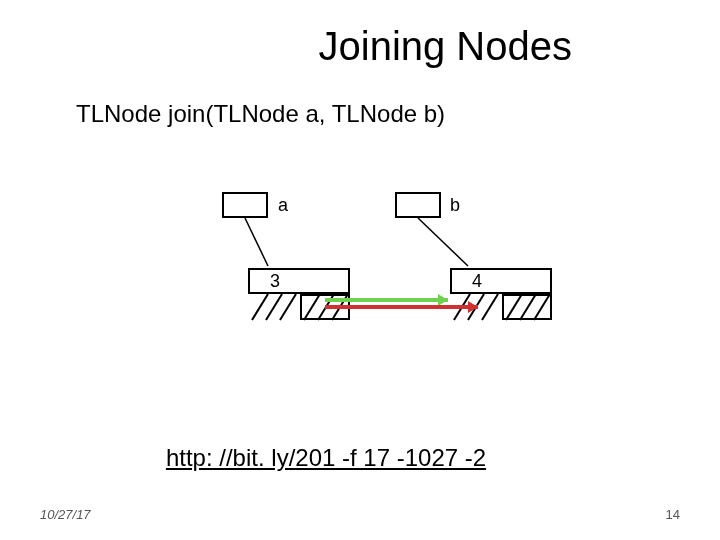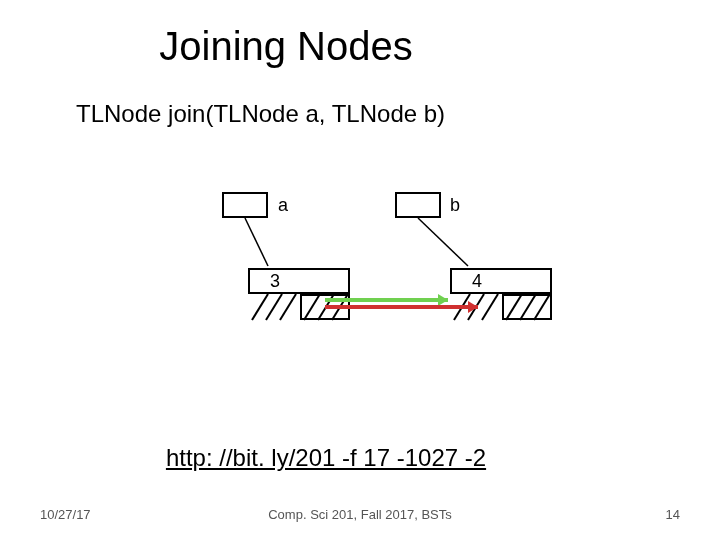--- a/index.html
+++ b/index.html
@@ -1,39 +1,39 @@
 <!DOCTYPE html>
 <html><head>
 <meta charset="utf-8">
 <style>
   * { box-sizing: border-box; margin: 0; padding: 0; }
   html, body { width: 720px; height: 540px; background: #fff; font-family: Arial, Helvetica, sans-serif; color: #000; }
   .slide { position: relative; width: 720px; height: 540px; }
-  .title { position: absolute; top: 24px; left: 0; width: 572px; text-align: center; font-size: 40px; font-weight: 400; }
+  .title { position: absolute; top: 24px; left: 0; width: 572px; text-align: right; font-size: 40px; font-weight: 400; }
   .body1 { position: absolute; top: 100px; left: 40px; font-size: 24px; margin-left: 36px; }
   .body2 { position: absolute; top: 132px; left: 40px; font-size: 24px; }
 
   
   .node-a-box { position: absolute; left: 222px; top: 192px; width: 46px; height: 26px; border: 2px solid #000; background: #fff; }
   .label-a { position: absolute; left: 278px; top: 195px; font-size: 18px; }
   .node-b-box { position: absolute; left: 395px; top: 192px; width: 46px; height: 26px; border: 2px solid #000; background: #fff; }
   .label-b { position: absolute; left: 450px; top: 195px; font-size: 18px; }
 
   .node3 { position: absolute; left: 248px; top: 268px; width: 102px; height: 26px; border: 2px solid #000; background: #fff; }
   .node3 .val { position: absolute; left: 0; top: 0; width: 50px; height: 22px; line-height: 22px; text-align: center; font-size: 18px; }
   .node3-ptr { position: absolute; left: 300px; top: 294px; width: 50px; height: 26px; border: 2px solid #000; background: #fff; }
 
   .node4 { position: absolute; left: 450px; top: 268px; width: 102px; height: 26px; border: 2px solid #000; background: #fff; }
   .node4 .val { position: absolute; left: 0; top: 0; width: 50px; height: 22px; line-height: 22px; text-align: center; font-size: 18px; }
   .node4-ptr { position: absolute; left: 502px; top: 294px; width: 50px; height: 26px; border: 2px solid #000; background: #fff; }
 
   .svg-layer { position: absolute; left: 0; top: 0; width: 720px; height: 540px; pointer-events: none; }
 
   .link { position: absolute; top: 444px; left: 0; width: 652px; text-align: center; font-size: 24px; text-decoration: underline; }
-  .footer-date { position: absolute; left: 40px; bottom: 18px; font-size: 13px; color: #555; }
+  .footer-date { position: absolute; left: 40px; bottom: 18px; font-size: 13px; color: #555; font-style: italic; }
   .footer-mid { position: absolute; left: 0; bottom: 18px; width: 720px; text-align: center; font-size: 13px; color: #555; }
   .footer-page { position: absolute; right: 40px; bottom: 18px; font-size: 13px; color: #555; }
 </style>
 </head>
 <body>
 
 <div class="slide">
 
   <div class="title">Joining Nodes</div>
 
@@ -81,16 +81,15 @@
     <line x1="325" y1="300" x2="448" y2="300" stroke="#70d050" stroke-width="4"></line>
     <polygon points="448,300 438,294 438,306" fill="#70d050"></polygon>
 
     <line x1="325" y1="307" x2="478" y2="307" stroke="#d03030" stroke-width="4"></line>
     <polygon points="478,307 468,301 468,313" fill="#d03030"></polygon>
   </svg>
 
   <div class="link">http: //bit. ly/201 -f 17 -1027 -2</div>
 
   <div class="footer-date">10/27/17</div>
-  <div class="footer-mid">Comp. Sci 201, Fall 2017,  BSTs</div>
   <div class="footer-page">14</div>
 
 </div>
 
 </body></html>

